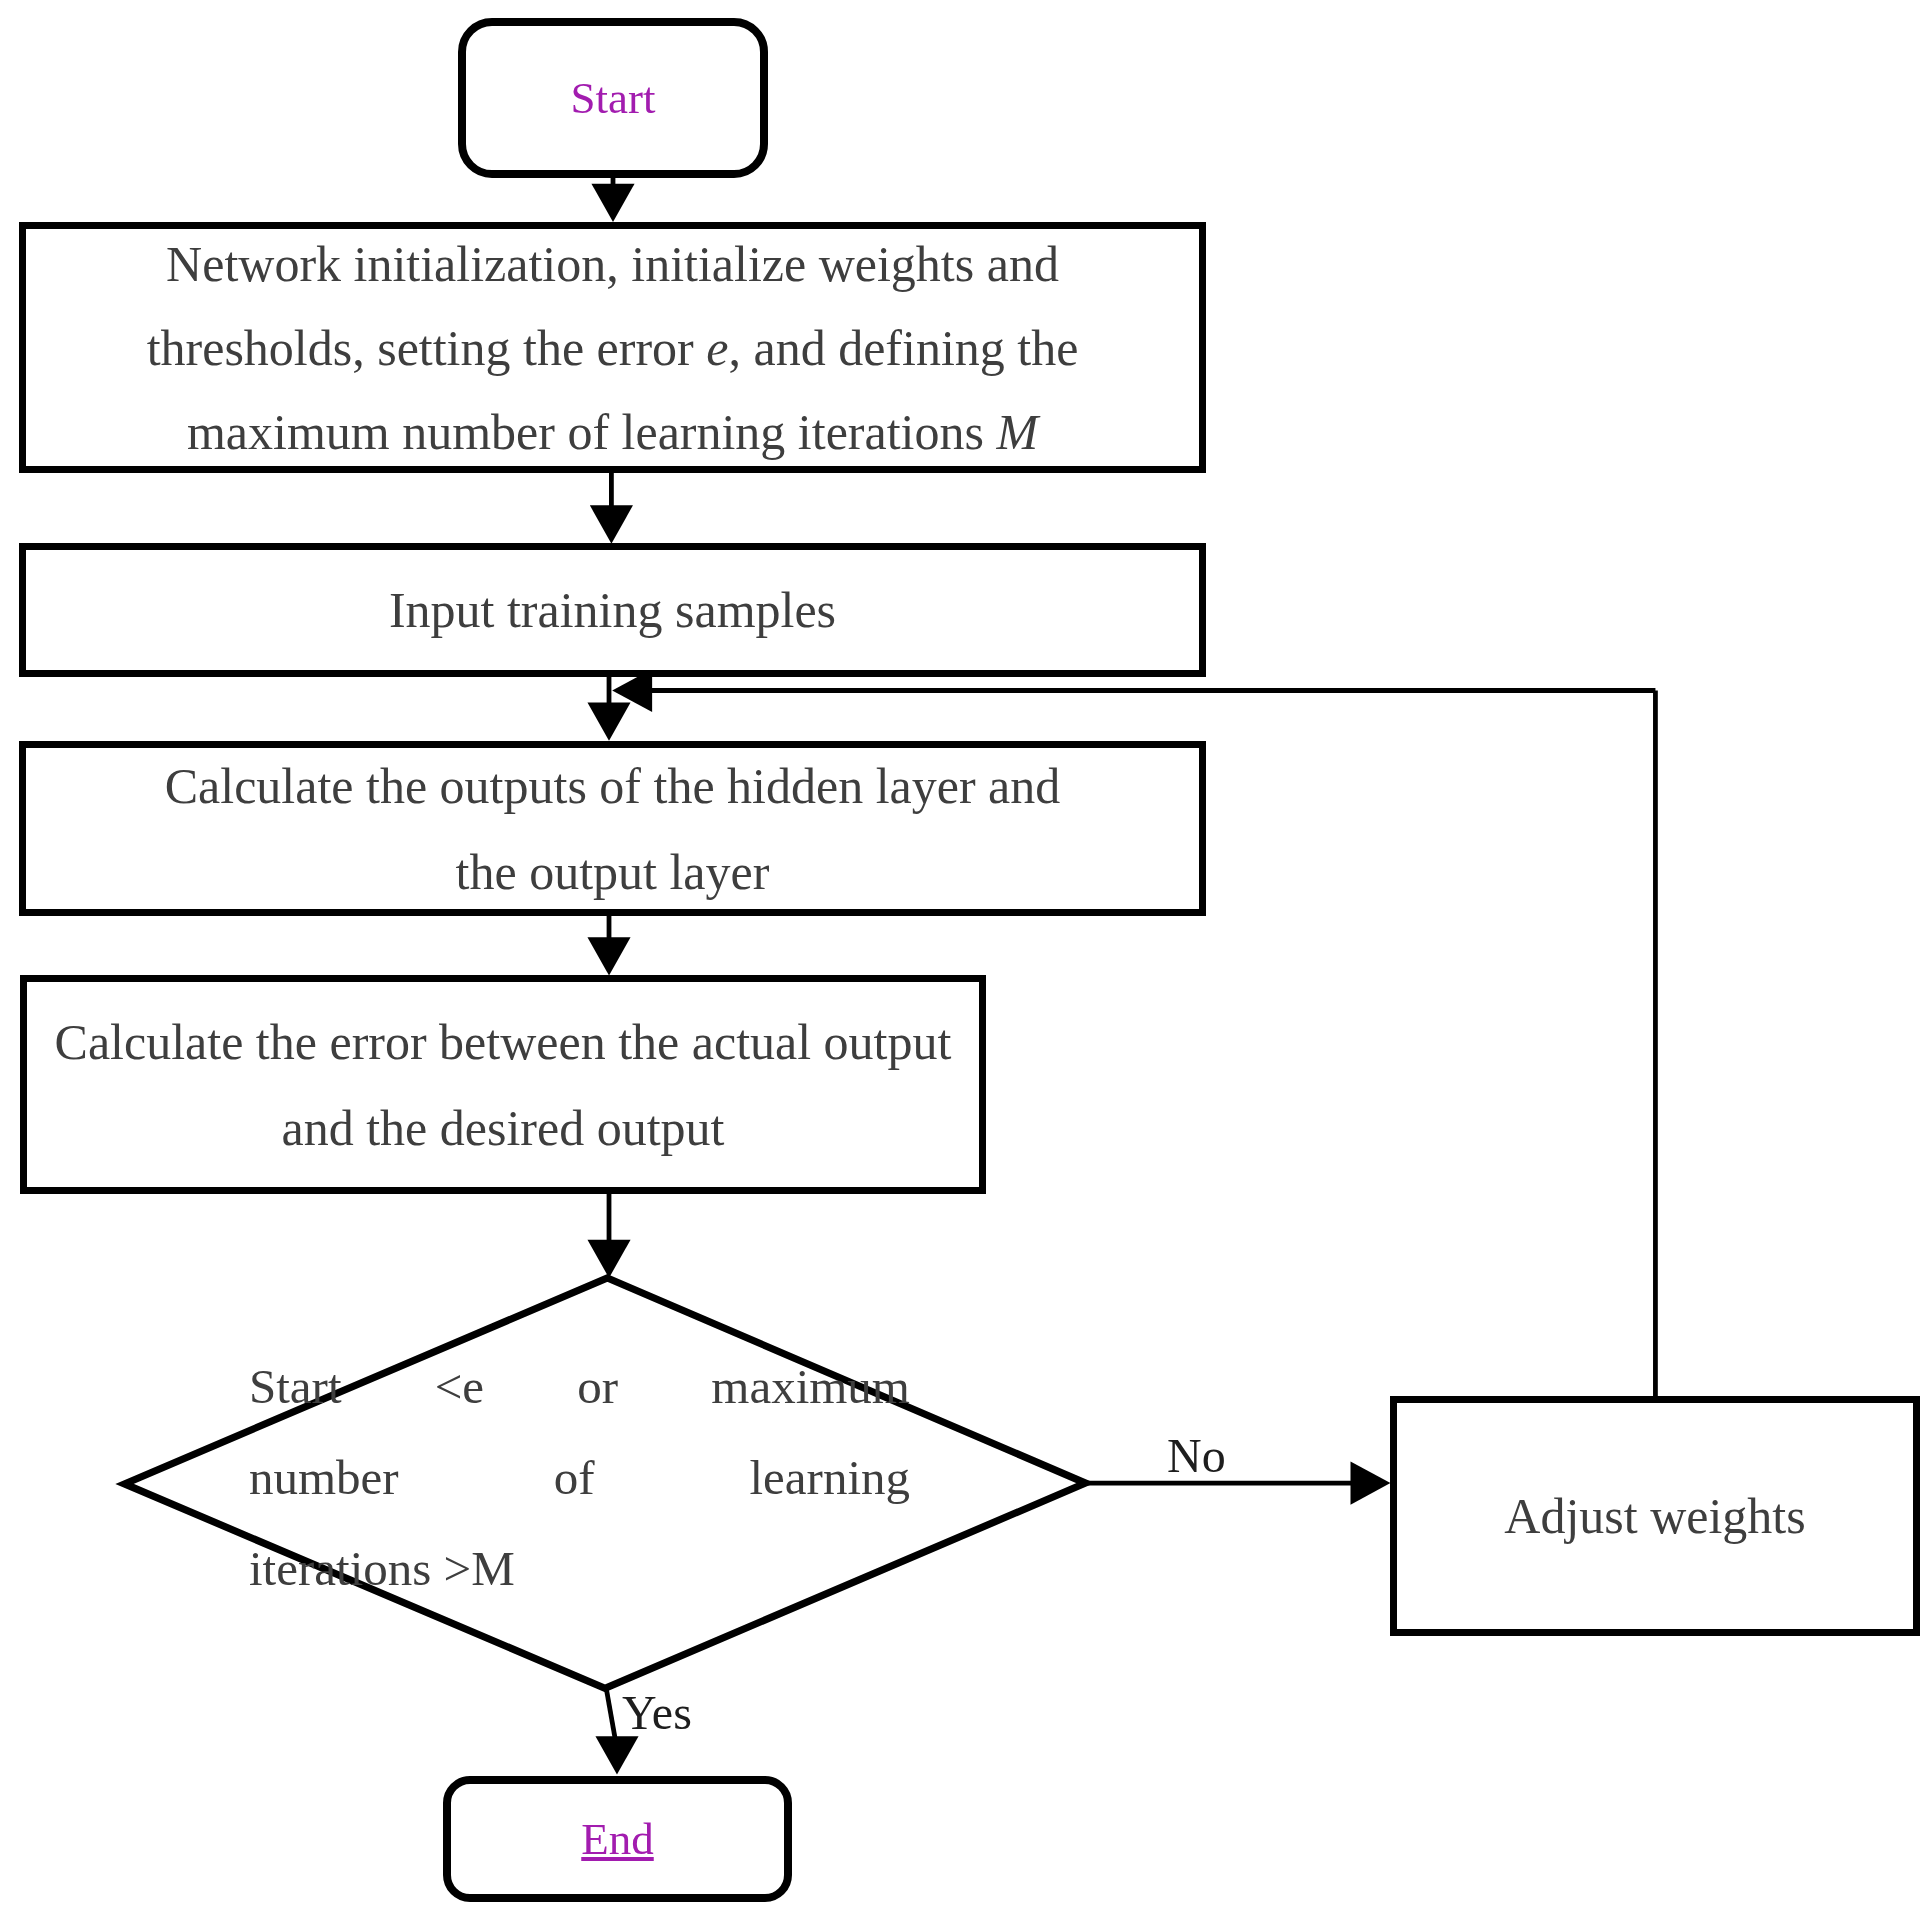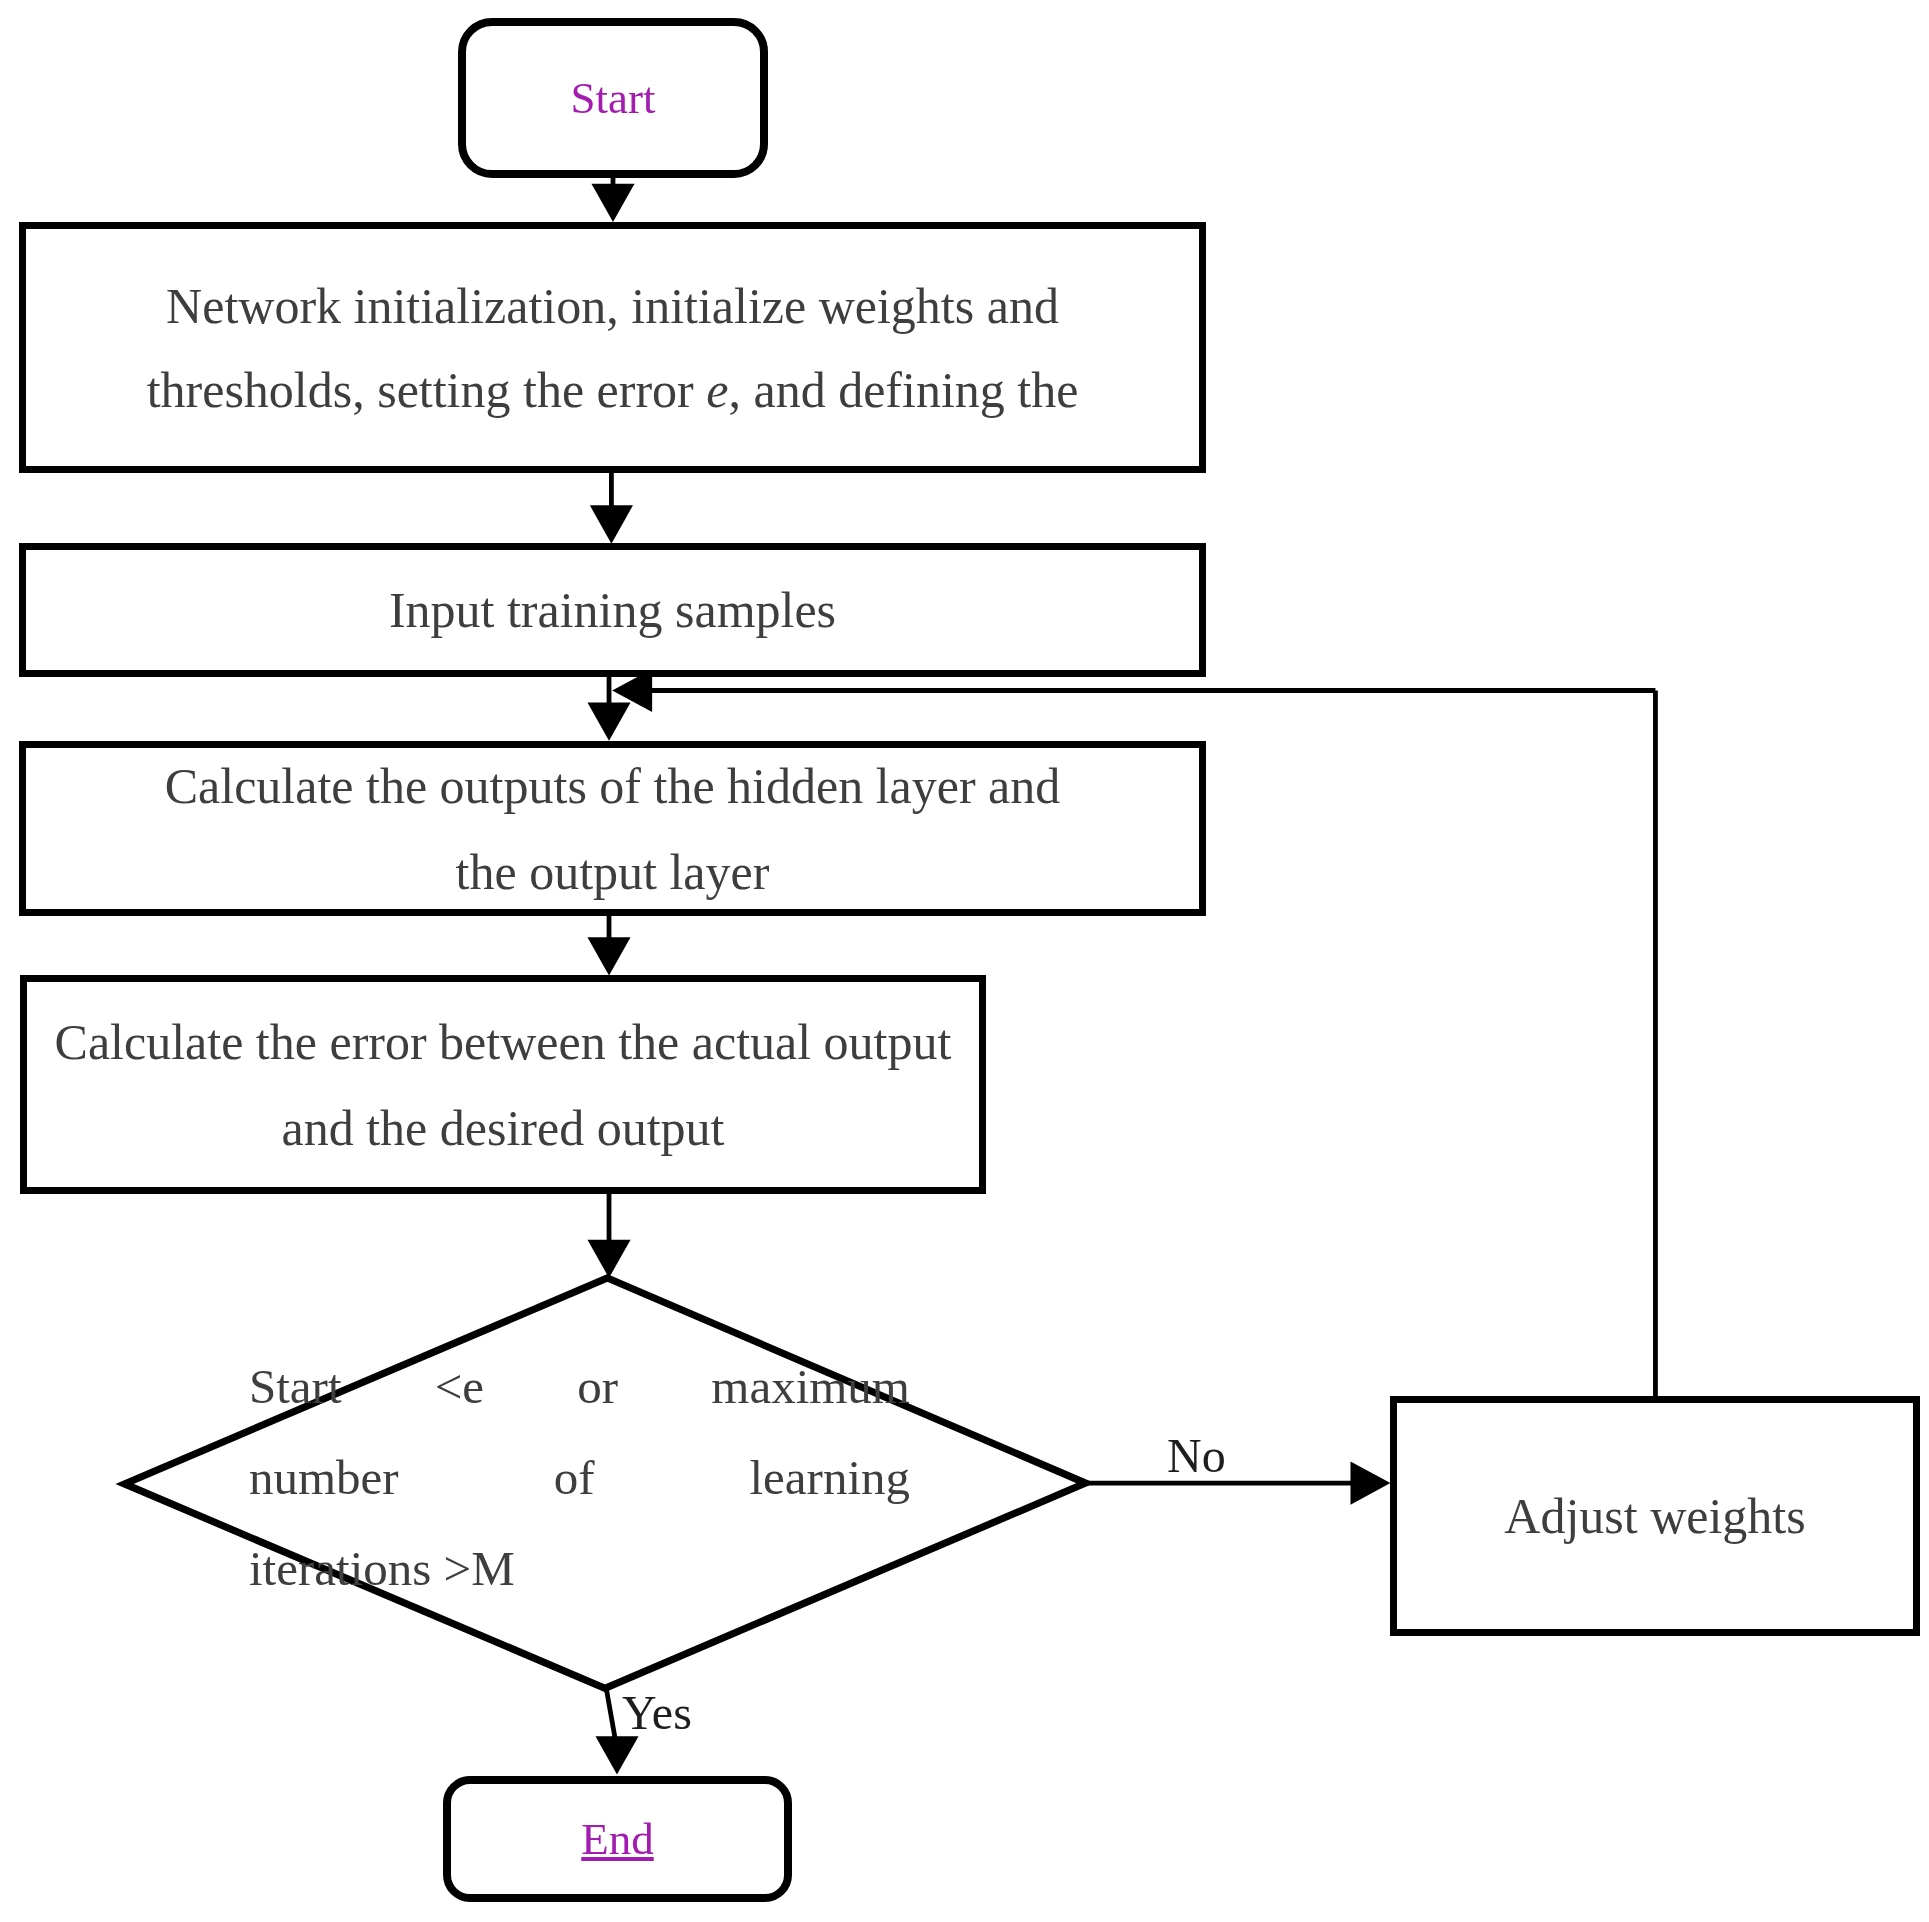--- a/index.html
+++ b/index.html
@@ -117,20 +117,21 @@
     <polygon class="head" points="773,2223 746,2175 800,2175"></polygon>
   </svg>
 
   <div class="node terminator" style="left:458px; top:18.4px; width:310px; height:160px;">
     <div class="line">Start</div>
   </div>
 
   <div class="node" style="left:19px; top:222px; width:1187px; height:251px;">
     <div class="line">Network initialization, initialize weights and</div>
     <div class="line"><span>thresholds, setting the error </span><i>e</i><span>, and defining the</span></div>
+    <div class="line"><span>maximum number of learning iterations </span><i>M</i></div>
   </div>
 
   <div class="node" style="left:19px; top:543px; width:1187px; height:134px;">
     <div class="line">Input training samples</div>
   </div>
 
   <div class="node rect-2line" style="left:19px; top:741px; width:1187px; height:175px;">
     <div class="line">Calculate the outputs of the hidden layer and</div>
     <div class="line">the output layer</div>
   </div>

